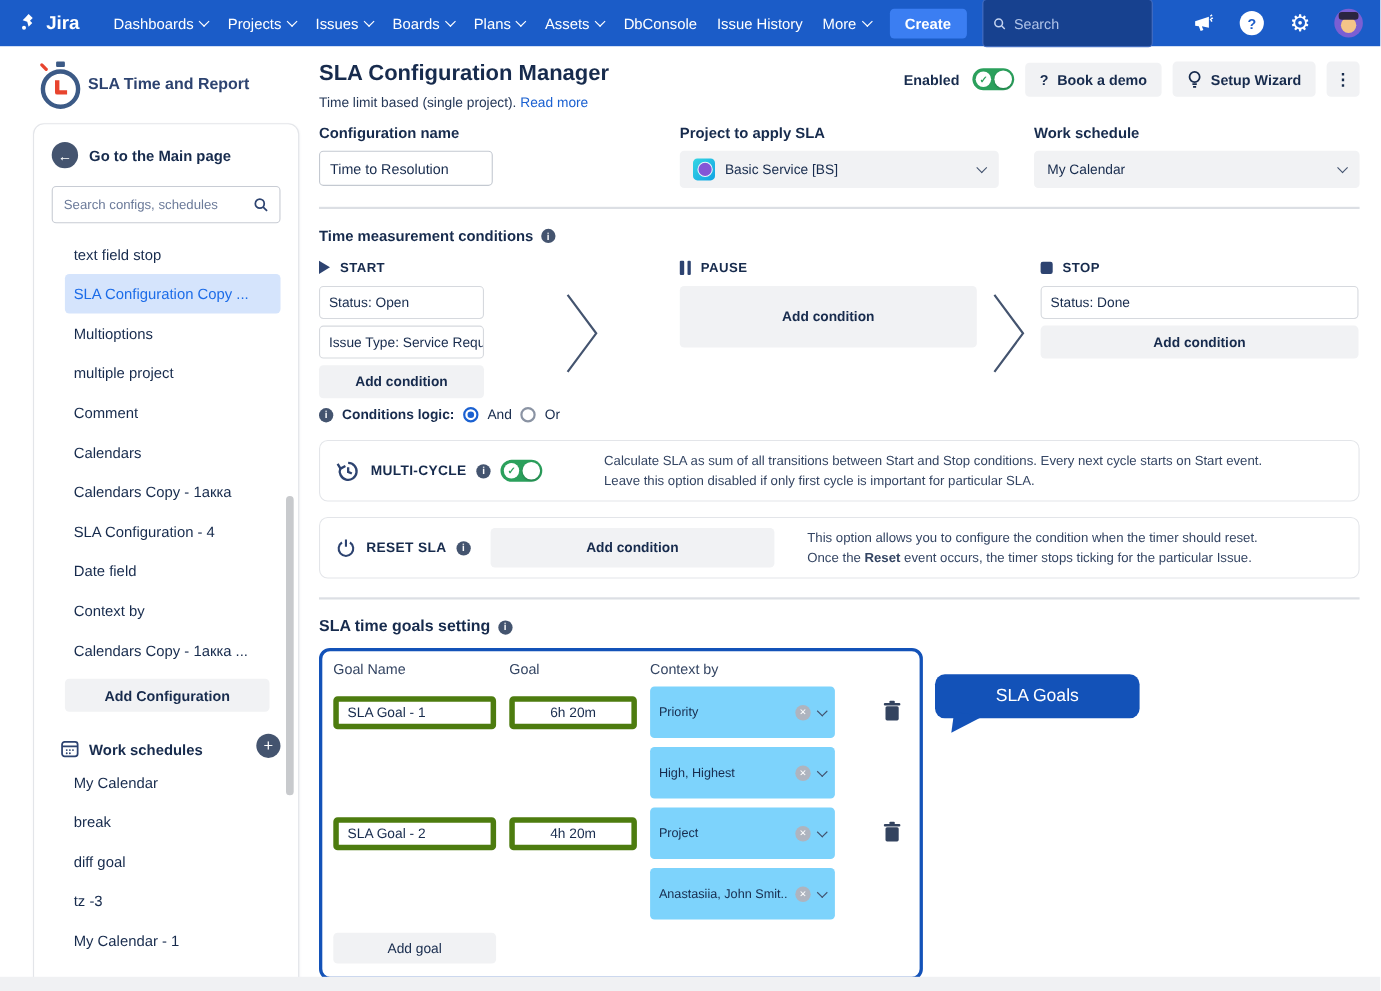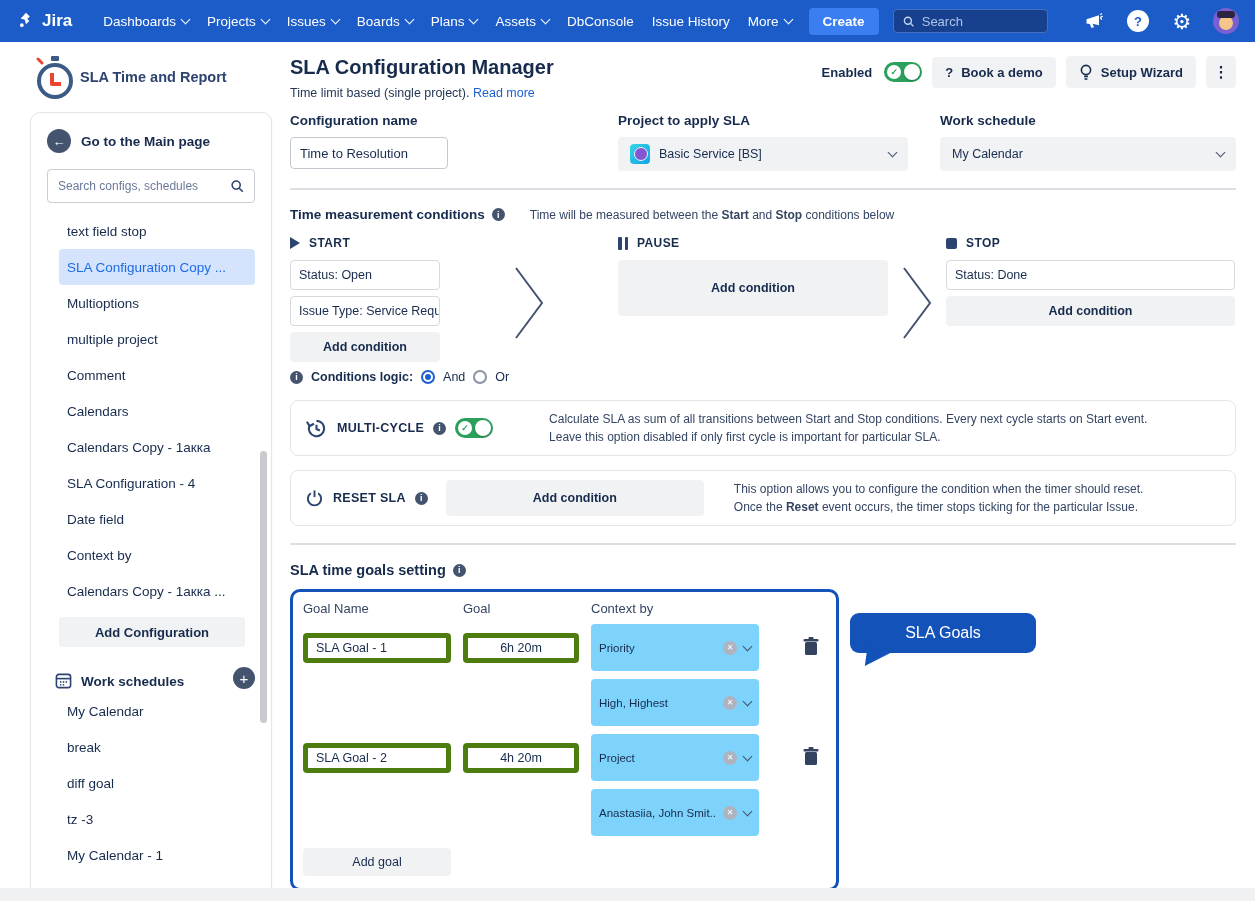--- a/index.html
+++ b/index.html
@@ -9,21 +9,21 @@
     color:#172B4D; background:#ffffff; position:relative; font-size:14px;
   }
   
   .topnav{height:42px;background:#1B5CC8;display:flex;align-items:center;padding:0 16px;color:#fff;}
   .brand{display:flex;align-items:center;gap:6px;margin-right:22px;}
   .brand-name{font-weight:700;font-size:17px;}
   .nav-item{display:flex;align-items:center;gap:6px;margin:0 9px;font-size:13.5px;cursor:pointer;white-space:nowrap;}
   .chev{width:7px;height:7px;border-right:1.6px solid #fff;border-bottom:1.6px solid #fff;transform:rotate(45deg);margin-top:-3px;}
   .chev.navy{border-color:#42526E;}
   .create-btn{background:#3B7EF2;border:none;color:#fff;font-weight:700;font-size:13.5px;padding:6px 14px;border-radius:4px;margin:0 14px 0 8px;cursor:pointer;font-family:inherit;}
-  .nav-search{display:flex;align-items:center;gap:8px;background:#17418F;border:1.5px solid #466FC4;border-radius:4px;height:24px;width:155px;padding:0 9px;}
+  .nav-search{display:flex;align-items:center;gap:8px;background:#17418F;border:1.5px solid #466FC4;border-radius:4px;height:44px;width:155px;padding:0 9px;}
   .nav-search input{background:transparent;border:none;outline:none;color:#C4D3F0;font-size:13px;width:100%;font-family:inherit;}
   .nav-search input::placeholder{color:#AFC3E8;}
   .nav-right{display:flex;align-items:center;gap:18px;margin-left:auto;}
   .nav-icon{width:26px;height:26px;display:flex;align-items:center;justify-content:center;cursor:pointer;}
   .help-circle{width:22px;height:22px;border-radius:50%;background:#fff;color:#1B5CC8;font-weight:700;font-size:13px;display:flex;align-items:center;justify-content:center;}
   .gear{font-size:21px;color:#fff;line-height:1;}
   .avatar{width:26px;height:26px;border-radius:50%;background:#7A5FD3;position:relative;overflow:hidden;}
   .avatar .face{position:absolute;left:6px;top:8px;width:14px;height:14px;border-radius:50%;background:#F4C488;}
   .avatar .cap{position:absolute;left:4px;top:3px;width:18px;height:7px;border-radius:3px;background:#2B2540;}
   
@@ -302,21 +302,20 @@
           <span class="chev navy"></span>
         </div>
       </div>
     </div>
 
     <div class="divider"></div>
 
     <div class="cond-head">
       <span class="sec-title">Time measurement conditions</span>
       <span class="info">i</span>
-      <span class="cond-hint"><span>Time will be measured between the </span><b>Start</b><span> and </span><b>Stop</b><span> conditions below</span></span>
     </div>
     <div class="cond-grid">
       <div class="col-head">
           <span class="play-ico"></span>
           <span>START</span>
         </div>
       <div></div>
       <div class="col-head">
           <span class="pause-ico">
             <i></i>

